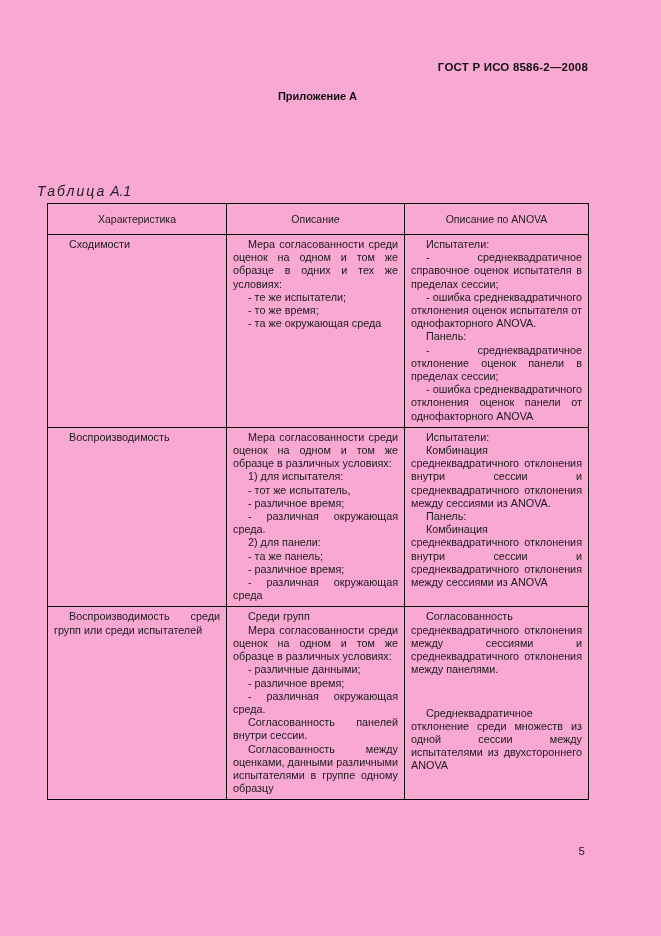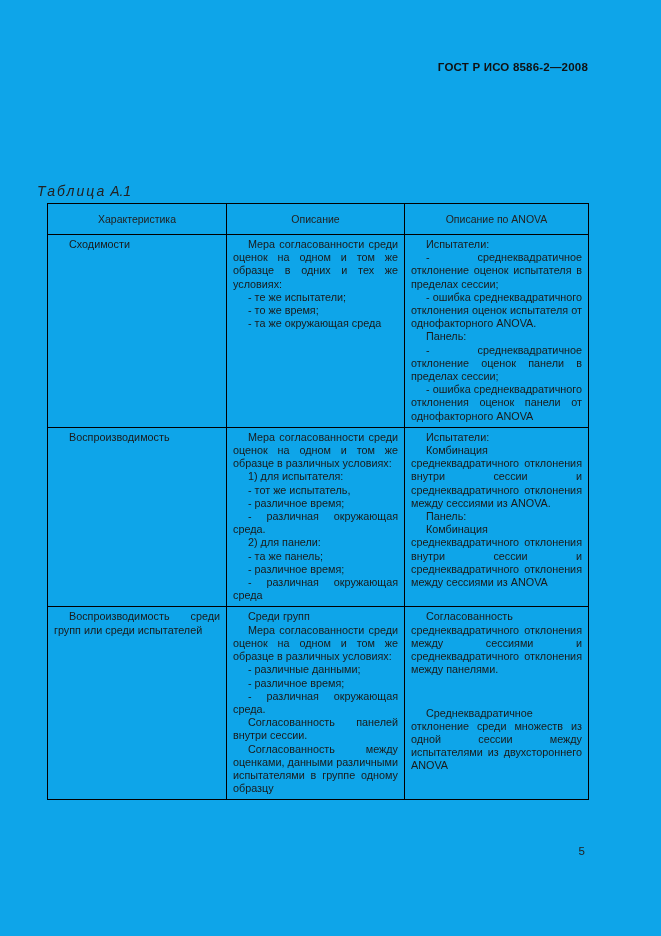--- a/index.html
+++ b/index.html
@@ -1,19 +1,19 @@
 <!DOCTYPE html>
 <html><head>
 <meta charset="utf-8">
 <style>
   html,body{margin:0;padding:0;background:#ffffff;}
   .page{
     position:relative;
     width:661px;height:936px;
-    background:#0ea5e9;
+    background:#f9a8d4;
     color:#111;
     font-family:"Liberation Sans", sans-serif;
     overflow:hidden;
   }
   .doc-code{
     position:absolute;top:61px;left:47px;right:73px;
     text-align:right;font-weight:bold;font-size:11.5px;letter-spacing:.2px;
   }
   .appendix{
     position:absolute;left:47px;width:541px;
@@ -67,20 +67,21 @@
     text-align:right;font-size:11.5px;color:#222;
   }
 </style>
 </head>
 <body>
 
 <div class="page">
 
   <div class="doc-code">ГОСТ Р ИСО 8586-2—2008</div>
 
+  <div class="appendix a1">Приложение А</div>
 
 
   <div class="caption"><span class="spaced">Таблица</span> <span>А.1</span></div>
 
   <table class="tbl">
     <colgroup>
       <col style="width:179px">
       <col style="width:178px">
       <col style="width:184px">
     </colgroup>
@@ -97,21 +98,21 @@
             <p class="cell-p">Сходимости</p>
           </td>
         <td class="c-desc">
             <p class="cell-p">Мера согласованности среди оценок на одном и том же образце в одних и тех же условиях:</p>
             <p class="cell-p">- те же испытатели;</p>
             <p class="cell-p">- то же время;</p>
             <p class="cell-p">- та же окружающая среда</p>
           </td>
         <td class="c-anova">
             <p class="cell-p">Испытатели:</p>
-            <p class="cell-p">- среднеквадратичное отклонение оценок испытателя в пределах сессии;</p>
+            <p class="cell-p">- среднеквадратичное справочное оценок испытателя в пределах сессии;</p>
             <p class="cell-p">- ошибка среднеквадратичного отклонения оценок испытателя от однофакторного ANOVA.</p>
             <p class="cell-p">Панель:</p>
             <p class="cell-p">- среднеквадратичное отклонение оценок панели в пределах сессии;</p>
             <p class="cell-p">- ошибка среднеквадратичного отклонения оценок панели от однофакторного ANOVA</p>
           </td>
       </tr>
       <tr class="r1">
         <td class="c-char">
             <p class="cell-p">Воспроизводимость</p>
           </td>

